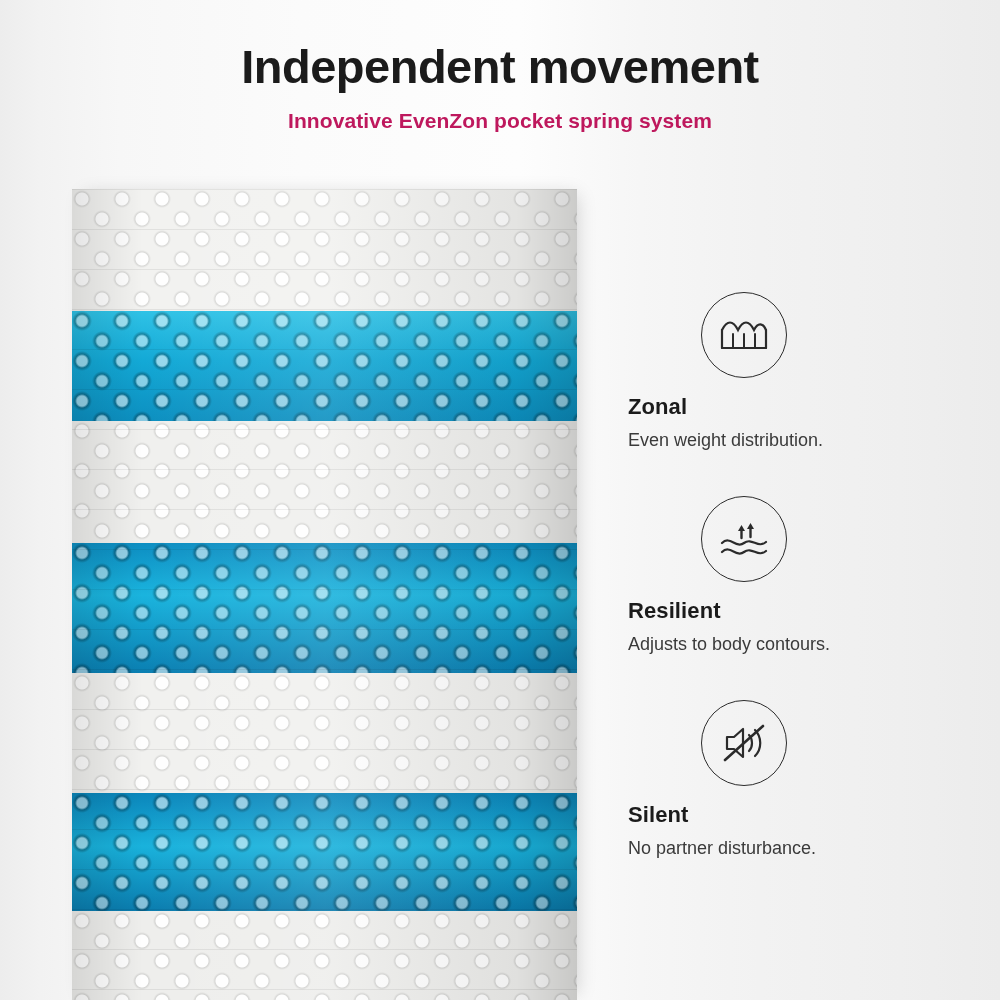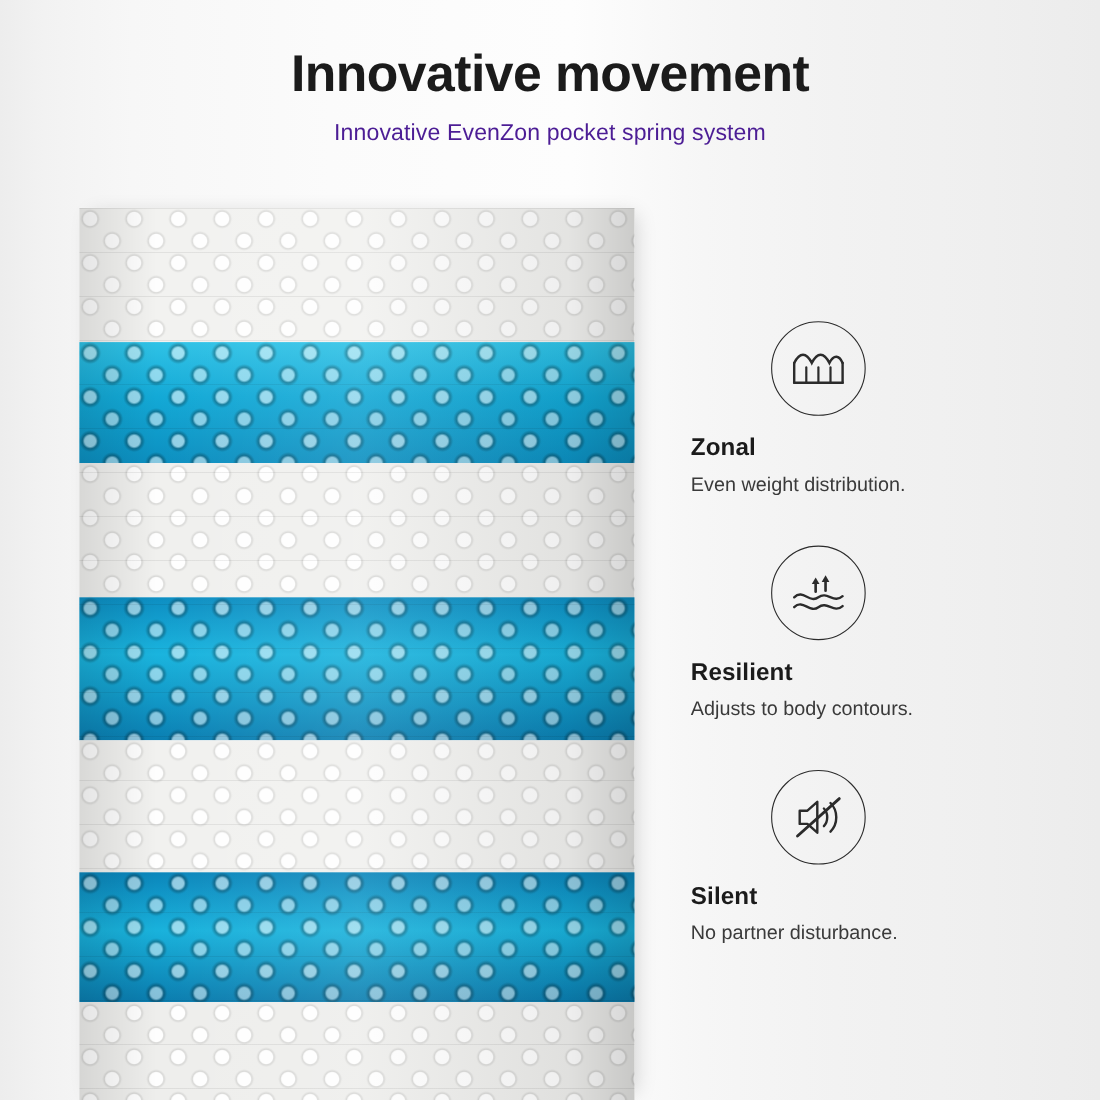--- a/index.html
+++ b/index.html
@@ -51,22 +51,22 @@
     font-size: 47px;
     font-weight: bold;
     letter-spacing: -0.5px;
     color: #1b1b1b;
     line-height: 1.05;
     margin: 0;
   }
   .subtitle {
     margin: 18px 0 16px 0;
     font-size: 21px;
-    color: #4c1d95;
-    font-weight: normal;
+    color: #be185d;
+    font-weight: bold;
     letter-spacing: 0.1px;
   }
 
   
   #photo {
     position: absolute;
     left: 72px;
     top: 189px;
     width: 505px;
     height: 811px;
@@ -144,21 +144,21 @@
   }
 </style>
 </head>
 <body>
 
 <div id="page">
 
   <div id="backdrop"></div>
 
   <div class="header">
-    <h1 class="title">Innovative movement</h1>
+    <h1 class="title">Independent movement</h1>
     <p class="subtitle">Innovative EvenZon pocket spring system</p>
   </div>
 
   <div id="photo">
     <div class="band" style="top:0px;height:122px;background:#f2f2f0;">
       <div class="coils"></div>
     </div>
     <div class="band" style="top:122px;height:110px;background:linear-gradient(180deg,#2fc2e6 0%,#13a9d6 45%,#0c8fc0 100%);">
       <div class="coils dark"></div>
     </div>

